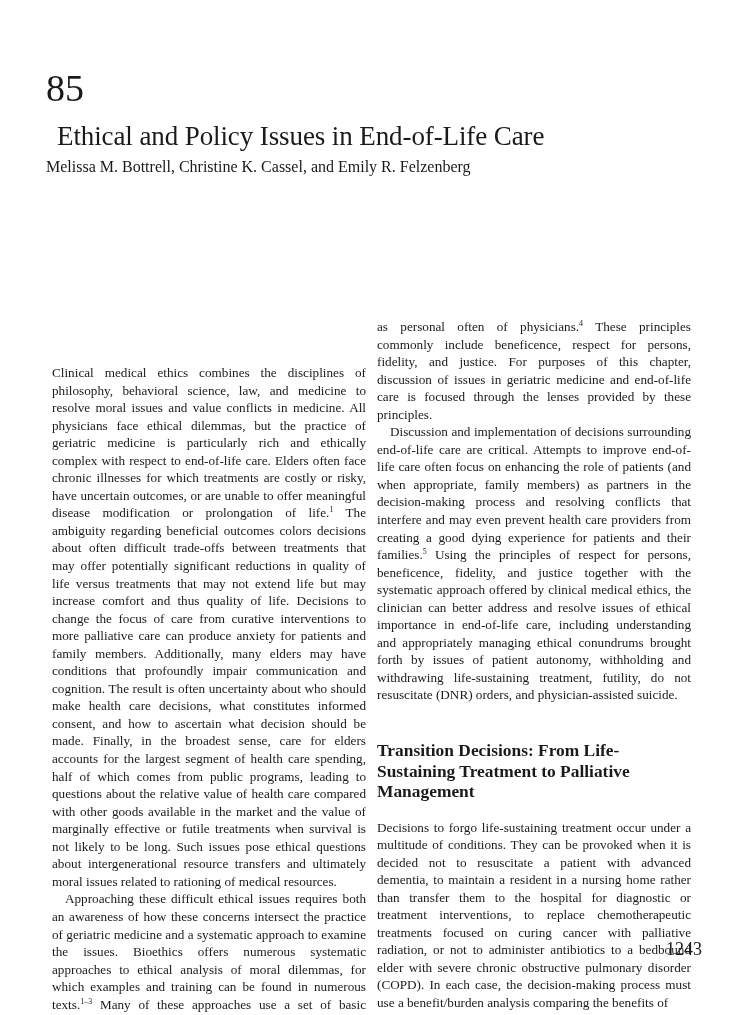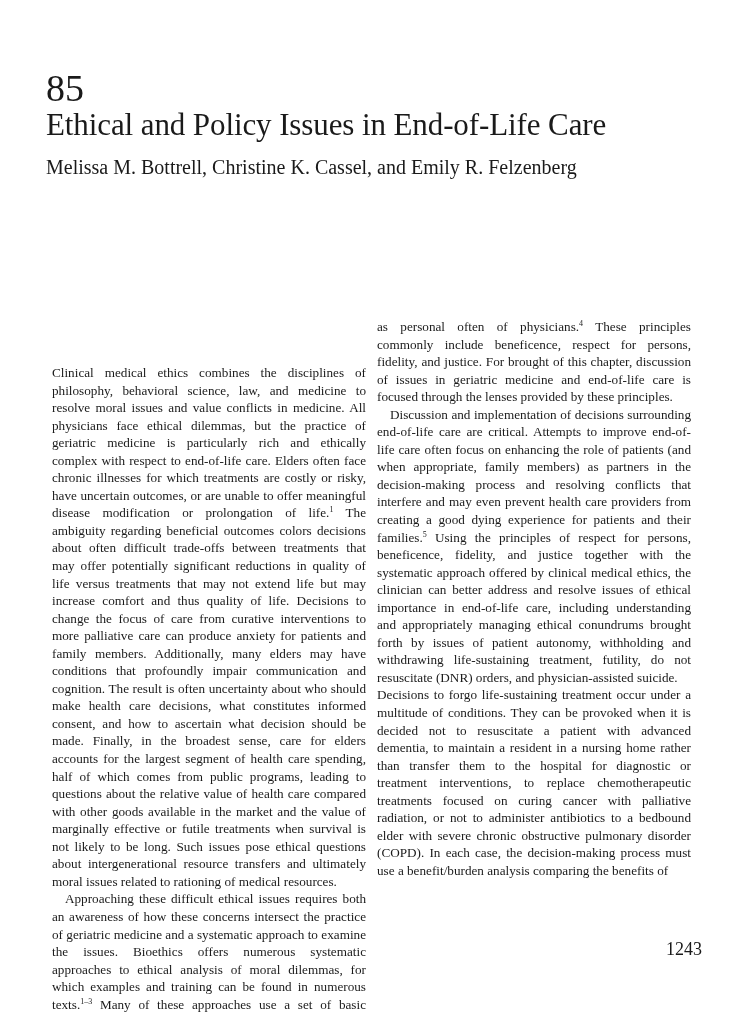--- a/index.html
+++ b/index.html
@@ -6,26 +6,26 @@
     body {
       width: 738px; height: 1015px; position: relative; overflow: hidden;
       font-family: "Liberation Serif", "DejaVu Serif", serif; color: #1a1a1a;
     }
     .chapter-num {
       position: absolute; left: 46px; top: 68px;
       font-size: 38px; line-height: 40px; font-weight: normal;
     }
     .chapter-title {
       position: absolute; left: 46px; top: 104px;
-      font-size: 31px; line-height: 42px; font-weight: normal; margin: 0;
+      font-size: 27px; line-height: 42px; font-weight: normal; margin: 11px;
       letter-spacing: -0.1px;
     }
     .authors {
       position: absolute; left: 46px; top: 157px;
-      font-size: 20px; line-height: 20px;
+      font-size: 16px; line-height: 20px;
     }
     .col {
       position: absolute; top: 318px; width: 314px;
       font-size: 13.2px; line-height: 17.55px; text-align: justify;
       hyphens: manual;
     }
     .col-left { left: 52px; margin-top: 46px; }
     .col-right { left: 377px; }
     .col p { margin: 0; }
     .col p.indent { text-indent: 13px; }
@@ -45,18 +45,19 @@
 <div class="chapter-num">85</div>
 <h1 class="chapter-title">Ethical and Policy Issues in End-of-Life Care</h1>
 <div class="authors">Melissa M. Bottrell, Christine K. Cassel, and Emily R. Felzenberg</div>
 
 <div class="col col-left">
   <p><span>Clinical medical ethics combines the disciplines of philosophy, behavioral science, law, and medicine to resolve moral issues and value conflicts in medicine. All physicians face ethical dilemmas, but the practice of geriatric medicine is particularly rich and ethically complex with respect to end-of-life care. Elders often face chronic illnesses for which treatments are costly or risky, have uncertain outcomes, or are unable to offer meaningful disease modification or prolongation of life.</span><sup>1</sup><span> The ambiguity regarding beneficial outcomes colors decisions about often difficult trade-offs between treatments that may offer potentially significant reductions in quality of life versus treatments that may not extend life but may increase comfort and thus quality of life. Decisions to change the focus of care from curative interventions to more palliative care can produce anxiety for patients and family members. Additionally, many elders may have conditions that profoundly impair communication and cognition. The result is often uncertainty about who should make health care decisions, what constitutes informed consent, and how to ascertain what decision should be made. Finally, in the broadest sense, care for elders accounts for the largest segment of health care spending, half of which comes from public programs, leading to questions about the relative value of health care compared with other goods available in the market and the value of marginally effective or futile treatments when survival is not likely to be long. Such issues pose ethical questions about intergenerational resource transfers and ultimately moral issues related to rationing of medical resources.</span></p>
   <p class="indent"><span>Approaching these difficult ethical issues requires both an awareness of how these concerns intersect the practice of geriatric medicine and a systematic approach to examine the issues. Bioethics offers numerous systematic approaches to ethical analysis of moral dilemmas, for which examples and training can be found in numerous texts.</span><sup>1–3</sup><span> Many of these approaches use a set of basic principles that undergird both attitudes of the public as well</span></p>
 </div>
 
 <div class="col col-right">
-  <p><span>as personal often of physicians.</span><sup>4</sup><span> These principles commonly include beneficence, respect for persons, fidelity, and justice. For brought of this chapter, discussion of issues in geriatric medicine and end-of-life care is focused through the lenses provided by these principles.</span></p>
+  <p><span>as personal often of physicians.</span><sup>4</sup><span> These principles commonly include beneficence, respect for persons, fidelity, and justice. For purposes of this chapter, discussion of issues in geriatric medicine and end-of-life care is focused through the lenses provided by these principles.</span></p>
   <p class="indent"><span>Discussion and implementation of decisions surrounding end-of-life care are critical. Attempts to improve end-of-life care often focus on enhancing the role of patients (and when appropriate, family members) as partners in the decision-making process and resolving conflicts that interfere and may even prevent health care providers from creating a good dying experience for patients and their families.</span><sup>5</sup><span> Using the principles of respect for persons, beneficence, fidelity, and justice together with the systematic approach offered by clinical medical ethics, the clinician can better address and resolve issues of ethical importance in end-of-life care, including understanding and appropriately managing ethical conundrums brought forth by issues of patient autonomy, withholding and withdrawing life-sustaining treatment, futility, do not resuscitate (DNR) orders, and physician-assisted suicide.</span></p>
+  <h2 class="section-heading">Transition Decisions: From Life-Sustaining Treatment to Palliative Management</h2>
   <p>Decisions to forgo life-sustaining treatment occur under a multitude of conditions. They can be provoked when it is decided not to resuscitate a patient with advanced dementia, to maintain a resident in a nursing home rather than transfer them to the hospital for diagnostic or treatment interventions, to replace chemotherapeutic treatments focused on curing cancer with palliative radiation, or not to administer antibiotics to a bedbound elder with severe chronic obstructive pulmonary disorder (COPD). In each case, the decision-making process must use a benefit/burden analysis comparing the benefits of</p>
 </div>
 
 <div class="page-number">1243</div>
 
 </body></html>

